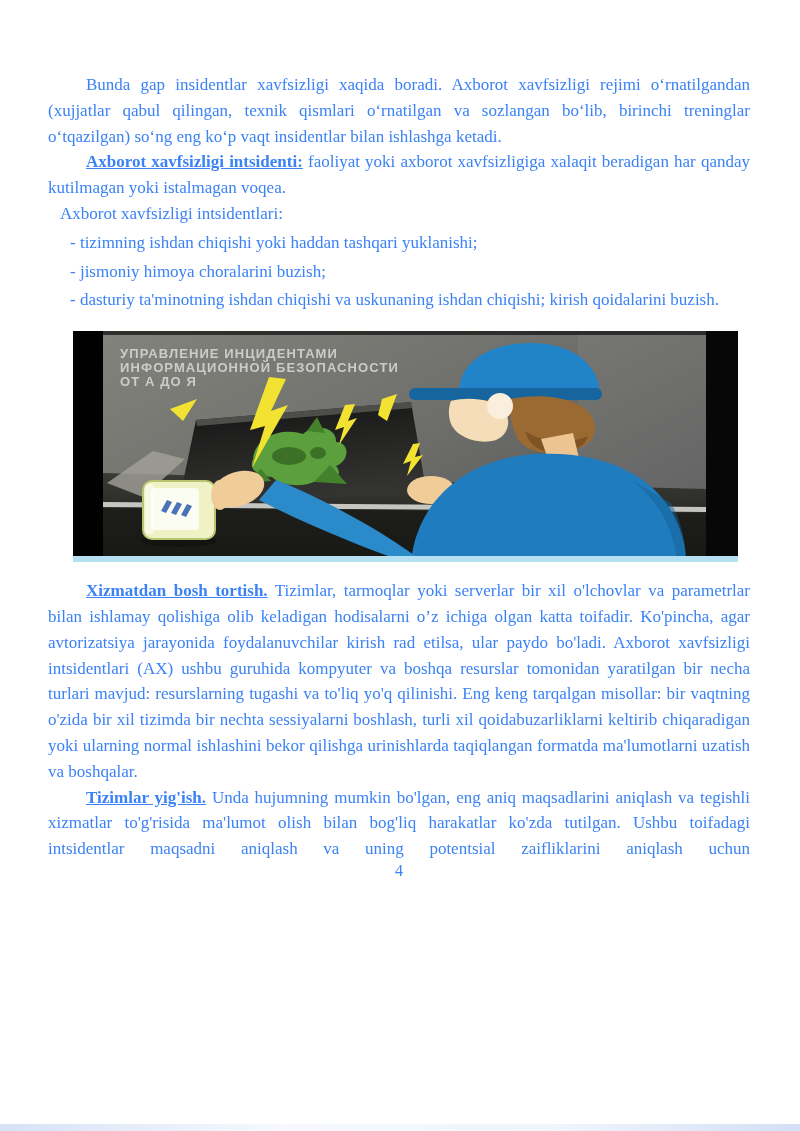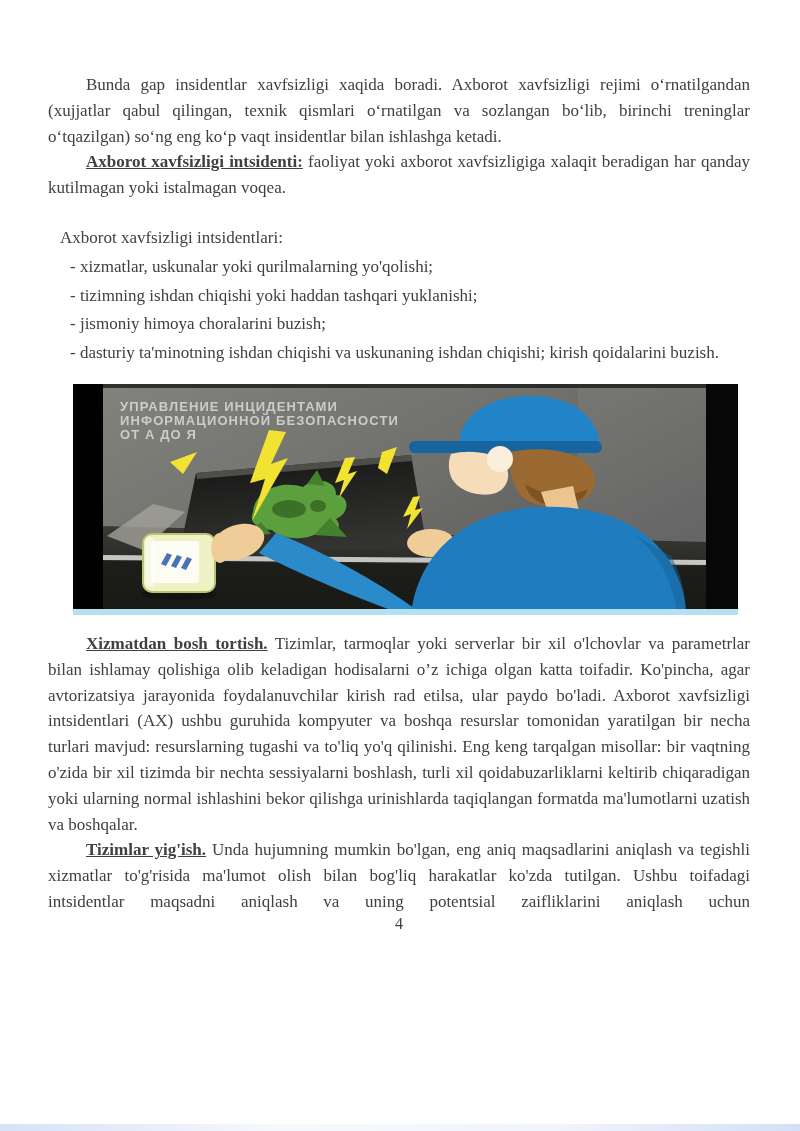--- a/index.html
+++ b/index.html
@@ -5,33 +5,33 @@
   html,body{margin:0;padding:0;background:#e8e8e8;}
   .page{
     position:relative;
     width:800px;height:1131px;
     margin:0 auto;
     background:#ffffff;
     box-sizing:border-box;
     padding:72px 50px 0 48px;
     font-family:"Liberation Serif", serif;
     font-size:17px;
-    color:#404040;
+    color:#3b82f6;
     overflow:hidden;
   }
   .page::after{
     content:"";position:absolute;left:0;right:0;bottom:0;height:7px;
     background:linear-gradient(to right,
       rgba(110,150,225,.28), rgba(110,150,225,.06) 35%,
       rgba(110,150,225,.10) 70%, rgba(110,150,225,.30));
     pointer-events:none;
   }
   p{margin:0;text-align:justify;line-height:25.8px;}
   .indent-lg{text-indent:38px;}
-  .list-intro{text-indent:12px;text-align:left;margin-top:24px;}
+  .list-intro{text-indent:12px;text-align:left;}
   .list-item{text-indent:22px;margin-top:3px;text-align:left;}
   .justify-last{text-align-last:justify;}
   b{font-weight:bold;text-decoration:underline;}
   .figure-wrap{margin:18px 0 16px 25px;width:600px;height:231px;line-height:0;}
   .fig-caption text{
     font-family:"Liberation Sans", sans-serif;
     font-weight:bold;font-size:13px;letter-spacing:1.1px;
     fill:#d2d2d0;opacity:.93;
   }
   .page-number{text-align:center;font-size:16px;line-height:22px;margin-top:-2px;}
@@ -40,21 +40,20 @@
 <body>
 
 <div class="page">
 
   <p class="indent-lg">Bunda gap insidentlar xavfsizligi xaqida boradi. Axborot xavfsizligi rejimi o‘rnatilgandan (xujjatlar qabul qilingan, texnik qismlari o‘rnatilgan va sozlangan bo‘lib, birinchi treninglar o‘tqazilgan) so‘ng eng ko‘p vaqt insidentlar bilan ishlashga ketadi.</p>
 
   <p class="indent-lg"><b>Axborot xavfsizligi intsidenti:</b><span> faoliyat yoki axborot xavfsizligiga xalaqit beradigan har qanday kutilmagan yoki istalmagan voqea.</span></p>
 
   <p class="list-intro">Axborot xavfsizligi intsidentlari:</p>
 
-  <p class="list-item">- xizmatlar, uskunalar yoki qurilmalarning yo'qolishi;</p>
   <p class="list-item">- tizimning ishdan chiqishi yoki haddan tashqari yuklanishi;</p>
   <p class="list-item">- jismoniy himoya choralarini buzish;</p>
   <p class="list-item">- dasturiy ta'minotning ishdan chiqishi va uskunaning ishdan chiqishi; kirish qoidalarini buzish.</p>
 
   <div class="figure-wrap">
     <svg width="665" height="231" viewBox="0 0 665 231">
       <defs>
         <linearGradient id="bgG" x1="0" y1="0" x2="1" y2="0.7">
           <stop offset="0" stop-color="#84847f"></stop>
           <stop offset="0.55" stop-color="#6e6e6a"></stop>

